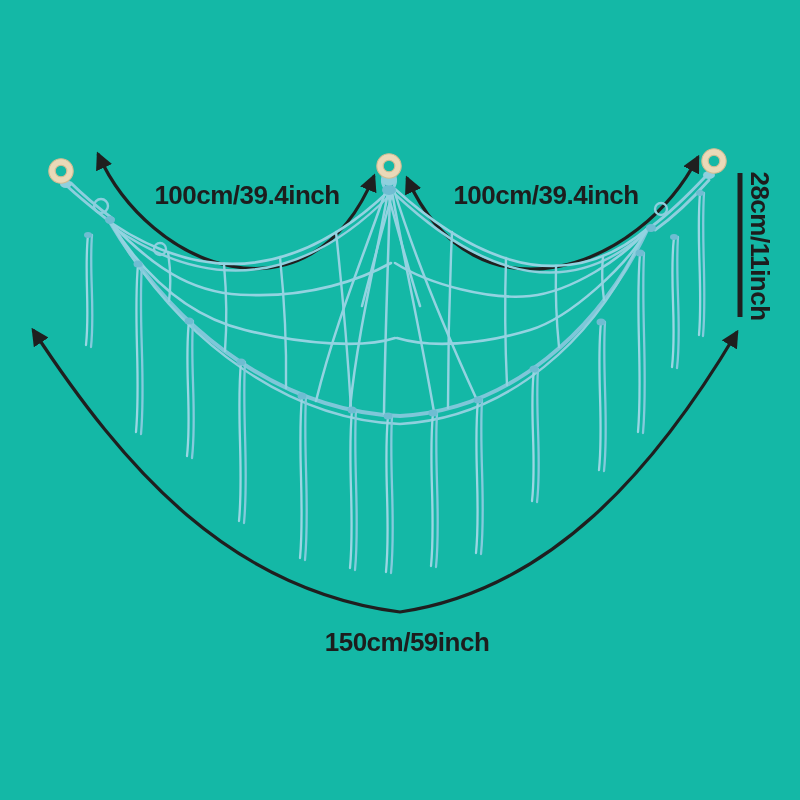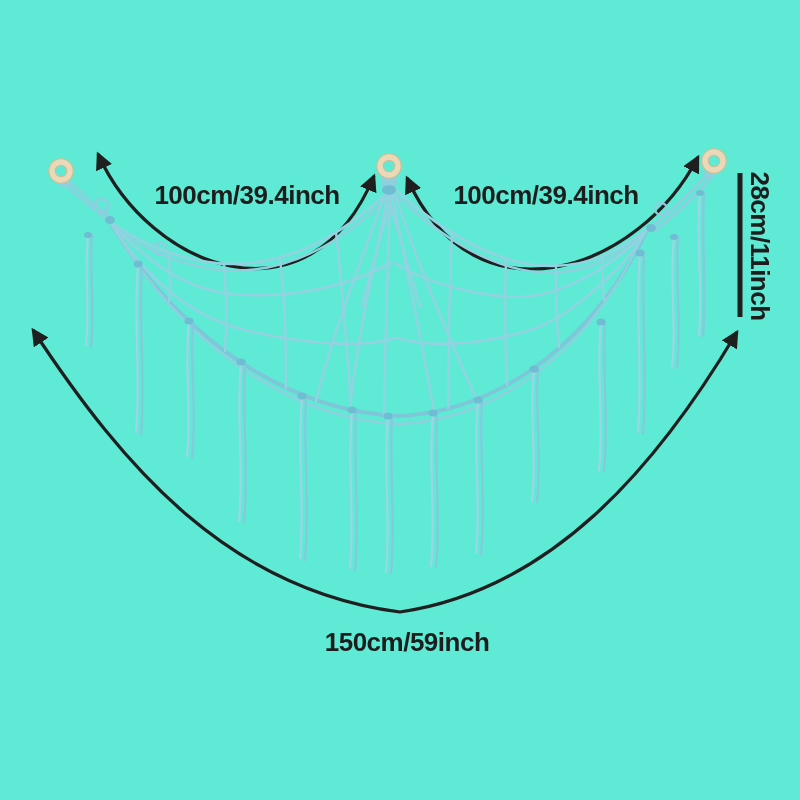--- a/index.html
+++ b/index.html
@@ -4,21 +4,21 @@
 <style>
   html, body {
     margin: 0;
     padding: 0;
     background: #ffffff;
   }
   .canvas {
     position: relative;
     width: 800px;
     height: 800px;
-    background: #5eead4;
+    background: #14b8a6;
     overflow: hidden;
     font-family: "Liberation Sans", sans-serif;
   }
   svg { display: block; }
   .dim-label {
     font-family: "Liberation Sans", sans-serif;
     font-size: 26px;
     font-weight: 700;
     letter-spacing: -0.5px;
     fill: #1d1d1d;

